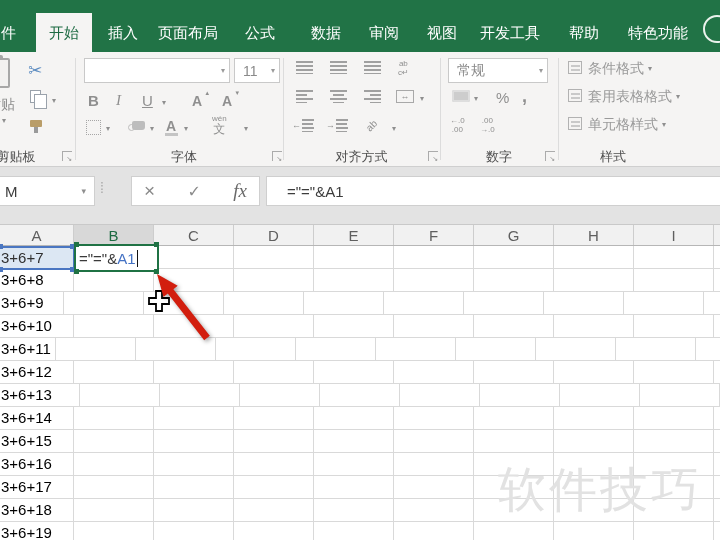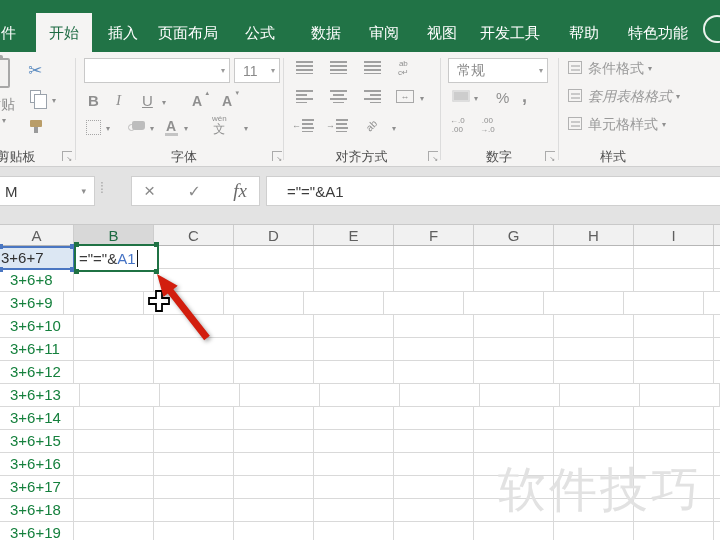--- a/index.html
+++ b/index.html
@@ -83,21 +83,21 @@
 
   
   #headers { position:absolute; left:0; top:224px; width:720px; height:22px; background:#f1f1f1;
              border-top:1px solid #c9c9c9; border-bottom:1px solid #b6b6b6; display:flex; overflow:hidden; }
   .col-h { height:22px; line-height:21px; text-align:center; font-size:15px; color:#5f5f5f;
            border-right:1px solid #cdcdcd; flex:none; }
   .col-h.sel { background:#d8d8d8; color:#1e6b43; box-shadow:inset 0 -2px 0 #217346; }
   #gridrows { position:absolute; left:0; top:246px; width:720px; height:294px; overflow:hidden; background:#fff; }
   .grow-r { display:flex; height:23px; }
   .gcell { height:23px; border-right:1px solid #d9d9d9; border-bottom:1px solid #d9d9d9; flex:none; }
-  .gA { font-size:15px; color:#15803d; line-height:22px; padding-left:10px; white-space:nowrap; overflow:hidden; }
+  .gA { font-size:15px; color:#000000; line-height:22px; padding-left:1px; white-space:nowrap; overflow:hidden; }
 
   
   #a1ref { position:absolute; left:0; top:246px; width:75px; height:24px; background:#dce7f3;
            border-top:2px solid #4a76c1; border-bottom:2px solid #4a76c1; border-right:2px solid #4a76c1;
            font-size:15px; color:#303030; line-height:20px; padding-left:1px; z-index:10; }
   #a1ref .h, #b1edit .h { position:absolute; width:5px; height:5px; }
   #a1ref .h { background:#4a76c1; }
   #b1edit .h { background:#1f7244; }
   .h.tl { left:-2px; top:-4px; } .h.tr { right:-2px; top:-4px; }
   .h.bl { left:-2px; bottom:-4px; } .h.br { right:-2px; bottom:-4px; }
@@ -208,21 +208,21 @@
 .00</div>
     <div class="two-line" style="left:480px;top:64px;">.00
 →.0</div>
     <div class="glabel" style="left:440px;width:118px;">数字</div>
     <div class="launcher" style="left:545px;top:99px;"></div>
 
     <div class="sty-ico" style="left:568px;top:9px;"></div>
     <span class="sty-btn" style="left:588px;top:8px;">条件格式</span>
     <span class="dd" style="left:648px;top:12px;">▾</span>
     <div class="sty-ico" style="left:568px;top:37px;"></div>
-    <span class="sty-btn" style="left:588px;top:36px;font-style:italic;">套用表格格式</span>
+    <span class="sty-btn" style="left:588px;top:36px;">套用表格格式</span>
     <span class="dd" style="left:676px;top:40px;">▾</span>
     <div class="sty-ico" style="left:568px;top:65px;"></div>
     <span class="sty-btn" style="left:588px;top:64px;">单元格样式</span>
     <span class="dd" style="left:662px;top:68px;">▾</span>
     <div class="glabel" style="left:558px;width:110px;">样式</div>
   </div>
 
   <div id="fbar">
     <div id="namebox">
       <span class="txt">M</span>
@@ -294,21 +294,21 @@
         <div class="gcell" style="width: 80px;"></div>
         <div class="gcell" style="width: 80px;"></div>
         <div class="gcell" style="width: 80px;"></div>
         <div class="gcell" style="width: 80px;"></div>
         <div class="gcell" style="width: 80px;"></div>
         <div class="gcell" style="width: 80px;"></div>
         <div class="gcell" style="width: 80px;"></div>
         <div class="gcell" style="width: 80px;"></div>
       </div>
       <div class="grow-r">
-        <div class="gcell gA" style="width: 74px;">3+6+11</div>
+        <div class="gcell gA" style="width: 56px;">3+6+11</div>
         <div class="gcell" style="width: 80px;"></div>
         <div class="gcell" style="width: 80px;"></div>
         <div class="gcell" style="width: 80px;"></div>
         <div class="gcell" style="width: 80px;"></div>
         <div class="gcell" style="width: 80px;"></div>
         <div class="gcell" style="width: 80px;"></div>
         <div class="gcell" style="width: 80px;"></div>
         <div class="gcell" style="width: 80px;"></div>
         <div class="gcell" style="width: 80px;"></div>
       </div>

